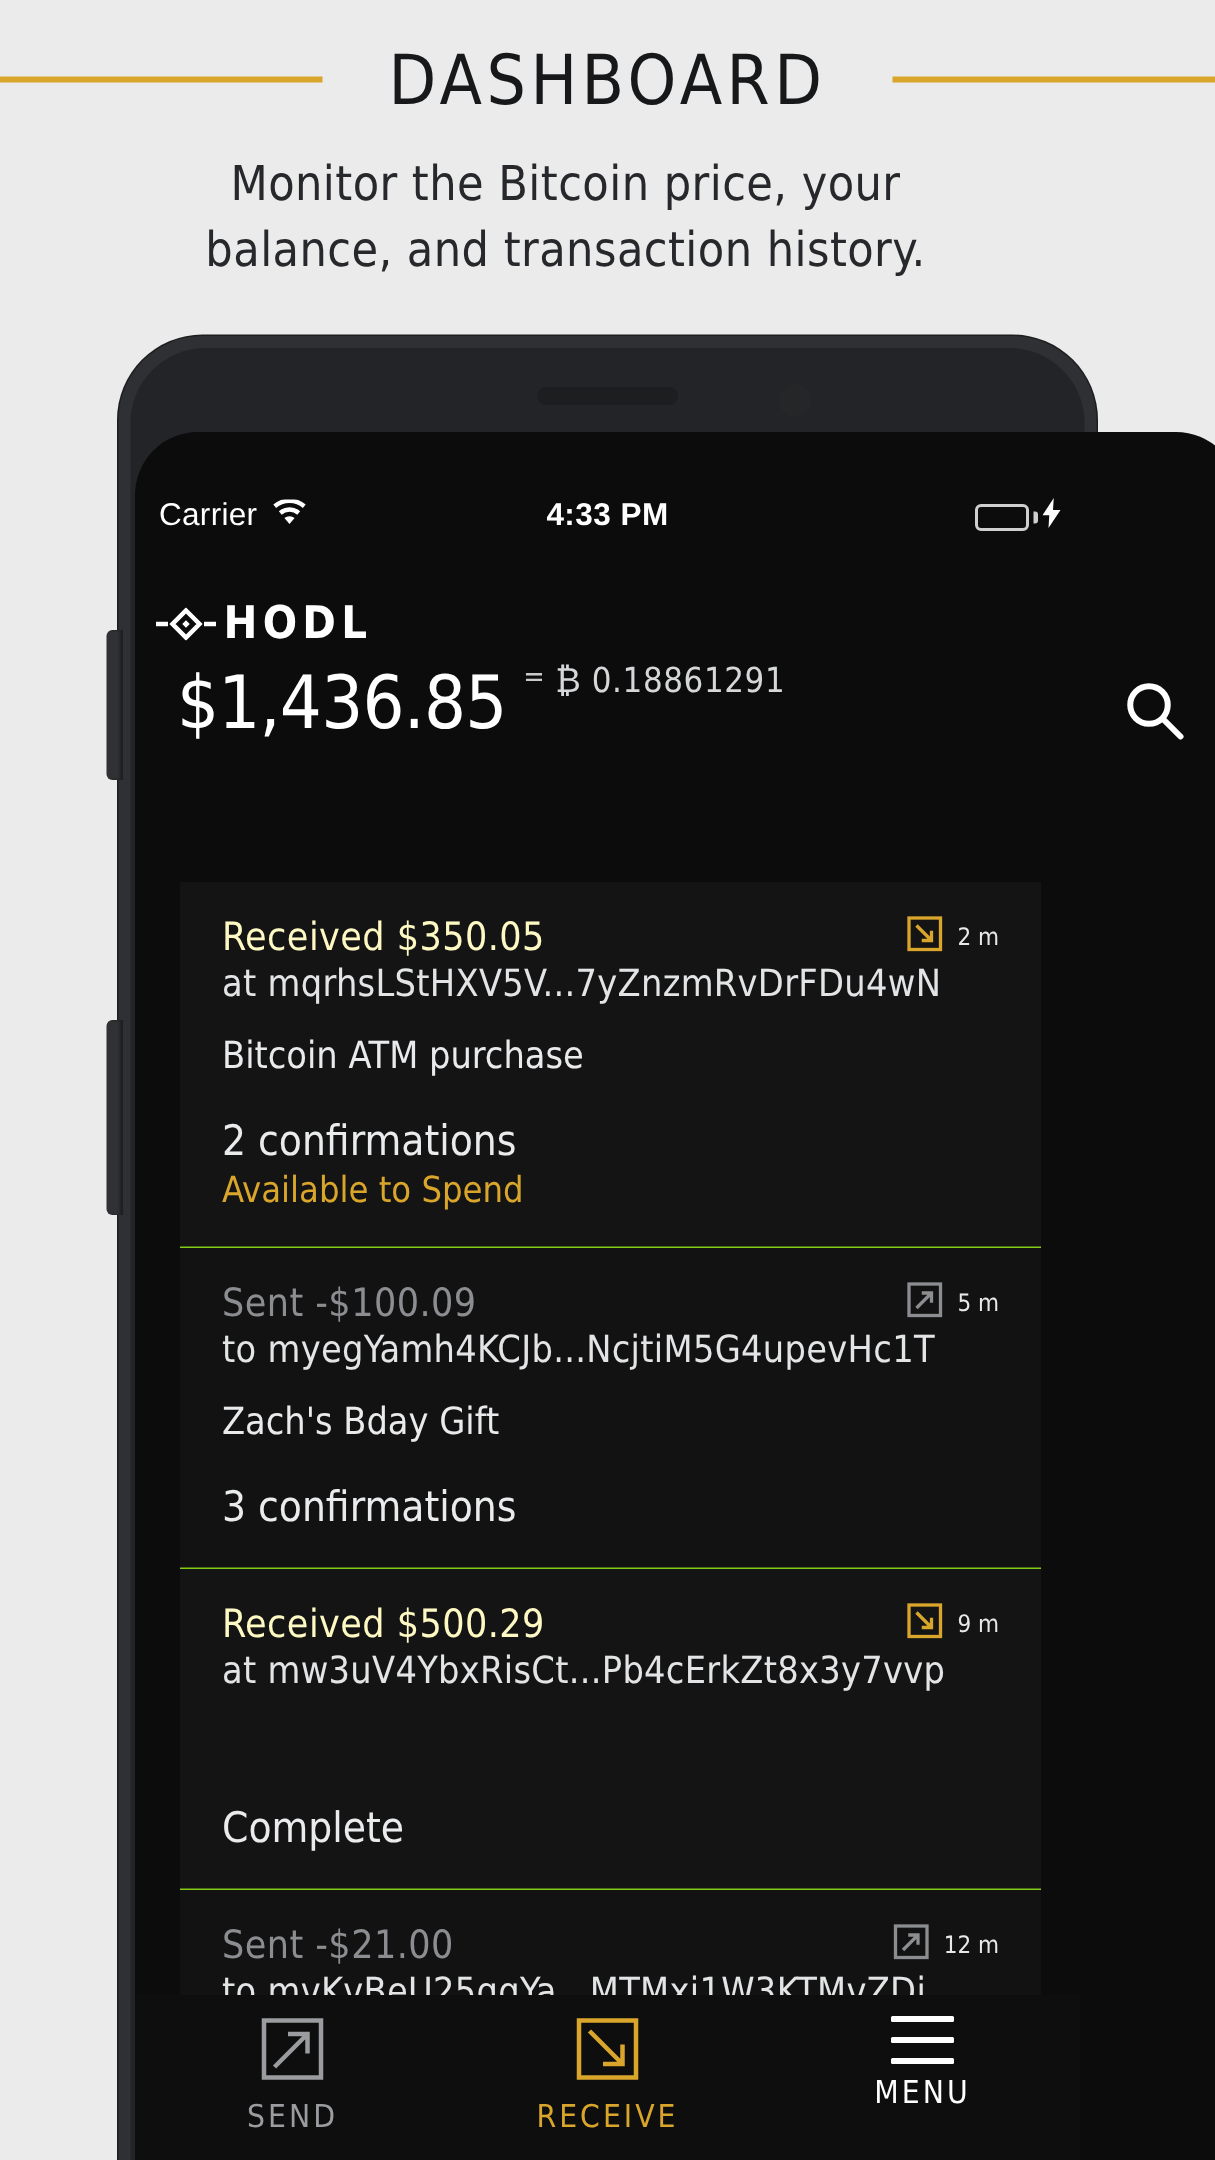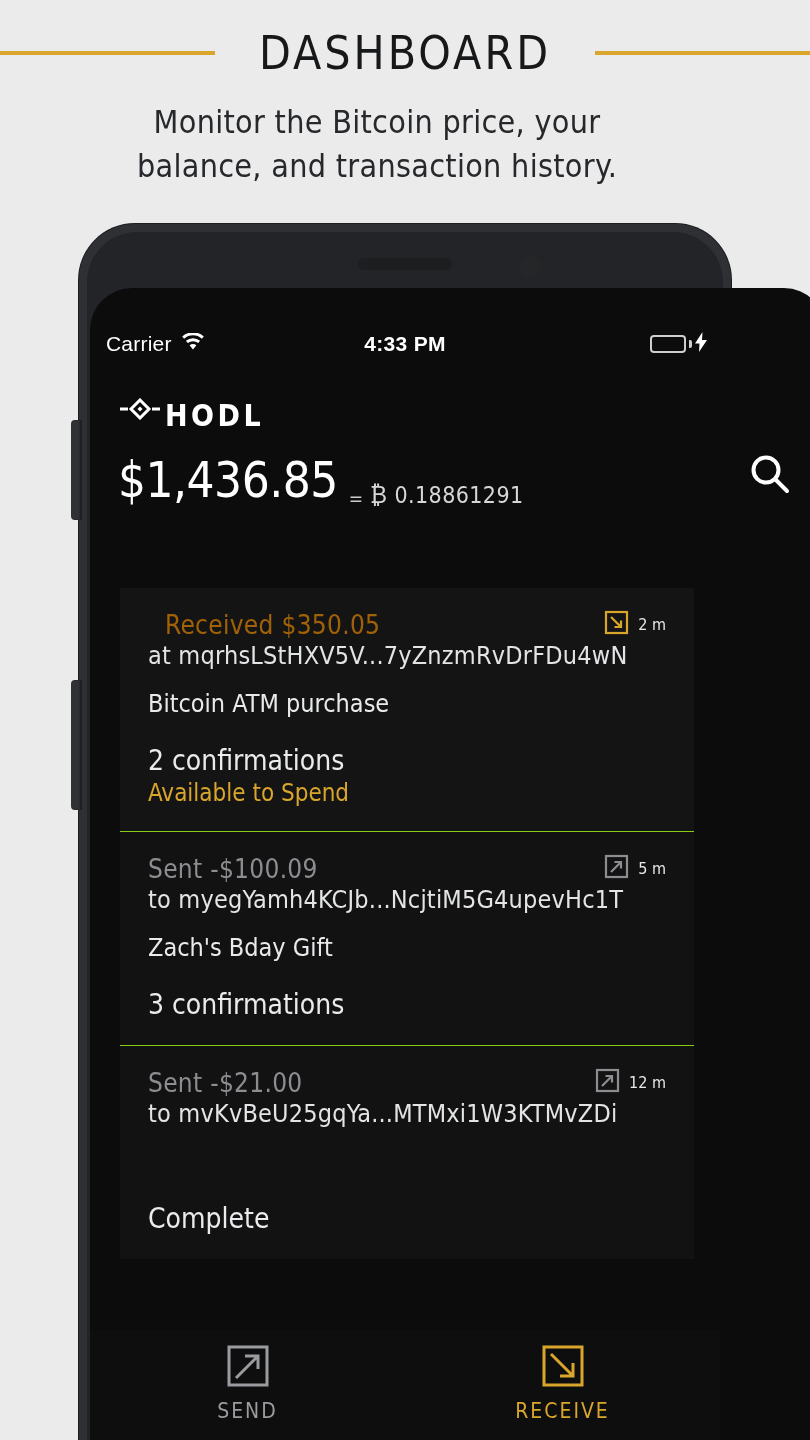--- a/index.html
+++ b/index.html
@@ -70,38 +70,38 @@
   .sb-left{ position:absolute; left:16px; top:44px; display:flex; align-items:center; gap:9px; }
   .sb-carrier{ font-size:21px; letter-spacing:.2px; }
   .sb-time{ position:absolute; left:0; top:44px; width:630px; text-align:center;
             font-size:21px; font-weight:700; letter-spacing:.3px; }
   .sb-right{ position:absolute; right:12px; top:44px; display:flex; align-items:center; gap:3px; }
   .batt{ width:36px; height:18px; border:2px solid #cfcfcf; border-radius:4px; padding:1.5px; }
   .batt-fill{ width:100%; height:100%; background:#3ad14e; border-radius:1.5px; }
   .batt-nub{ width:3px; height:8px; background:#cfcfcf; border-radius:0 2px 2px 0; }
 
   
-  .brandrow{ position:absolute; left:30px; top:110px; display:flex; }
+  .brandrow{ position:absolute; left:14px; top:110px; display:flex; align-items:center; }
   .brandmark{ width:40px; height:22px; margin-right:5px; }
   .brandname{ color:#fff; font-size:30px; letter-spacing:3.5px; font-weight:700; }
-  .balrow{ position:absolute; left:28px; top:164px; display:flex; align-items:flex-end; }
+  .balrow{ position:absolute; left:28px; top:152px; display:flex; align-items:flex-start; }
   .bal-fiat{ color:#fff; font-size:49px; letter-spacing:-0.5px; font-weight:400; }
   .bal-eq{ color:#c9cacb; font-size:19px; margin-left:11px; }
   .bal-btc{ color:#d6d7d8; font-size:23px; margin-left:7px; letter-spacing:.4px; }
   .search-btn{ position:absolute; right:28px; top:160px; width:56px; height:56px;
                display:flex; align-items:center; justify-content:center; }
 
   
   .txlist{ position:absolute; left:30px; top:300px; width:574px; }
   .txcard{ background:#141415; padding:22px 28px 24px 28px; position:relative; }
   .txcard + .txcard{ border-top:1px solid #84cc16; }
   .txcard.alt{ background:#121213; }
   .txhead{ display:flex; justify-content:space-between; align-items:flex-start; }
   .txtitle{ font-size:26px; letter-spacing:.3px; }
-  .txtitle.in{ color:#a16207;margin-left:17px; }
+  .txtitle.in{ color:#fef9c3; }
   .txtitle.out{ color:#8b8d90; }
   .txmeta{ display:flex; align-items:center; gap:9px; color:#e8e8e9; font-size:16px; }
   .txaddr{ color:#e3e4e5; font-size:25px; letter-spacing:.2px; margin-top:1px; }
   .txmemo{ color:#e9eaeb; font-size:25px; margin-top:19px; }
   .txmemo.blank{ visibility:hidden; }
   .txconf{ color:#eaebec; font-size:28px; margin-top:26px; }
   .txstatus{ color:#d9a62b; font-size:24px; margin-top:2px; }
 
   
   .tabbar{
@@ -224,20 +224,38 @@
           </span>
           <span>5 m</span>
         </span>
       </div>
       <div class="txaddr">to myegYamh4KCJb...NcjtiM5G4upevHc1T</div>
       <div class="txmemo">Zach's Bday Gift</div>
       <div class="txconf">3 confirmations</div>
 
     </div>
 
+    <div class="txcard">
+      <div class="txhead">
+        <span class="txtitle in">Received $500.29</span>
+        <span class="txmeta">
+          <span>
+            <svg width="25" height="25" viewBox="0 0 25 25">
+              <rect x="2" y="2" width="21" height="21" fill="none" stroke="#d9a62b" stroke-width="2.2"></rect>
+              <path d="M7 7 17 17M17 10.5V17h-6.5" fill="none" stroke="#d9a62b" stroke-width="2.2"></path>
+            </svg>
+          </span>
+          <span>9 m</span>
+        </span>
+      </div>
+      <div class="txaddr">at mw3uV4YbxRisCt...Pb4cErkZt8x3y7vvp</div>
+      <div class="txmemo blank">&nbsp;</div>
+      <div class="txconf">Complete</div>
+
+    </div>
 
     <div class="txcard alt">
       <div class="txhead">
         <span class="txtitle out">Sent -$21.00</span>
         <span class="txmeta">
           <span>
             <svg width="25" height="25" viewBox="0 0 25 25">
               <rect x="2" y="2" width="21" height="21" fill="none" stroke="#8b8d90" stroke-width="2.2"></rect>
               <path d="M7 18 17 8M10.5 8H17v6.5" fill="none" stroke="#8b8d90" stroke-width="2.2"></path>
             </svg>
@@ -265,15 +283,23 @@
     </div>
     <div class="tab receive">
       <span>
         <svg width="44" height="44" viewBox="0 0 44 44">
           <rect x="3" y="3" width="38" height="38" fill="none" stroke="#d9a62b" stroke-width="3"></rect>
           <path d="M10 10 32 32M32 19v13H19" fill="none" stroke="#d9a62b" stroke-width="3"></path>
         </svg>
       </span>
       <span class="tab-label">RECEIVE</span>
     </div>
+    <div class="tab menu">
+      <span class="burger">
+        <span></span>
+          <span></span>
+          <span></span>
+      </span>
+      <span class="tab-label">MENU</span>
+    </div>
   </div>
 
 </div>
 
 </body></html>

